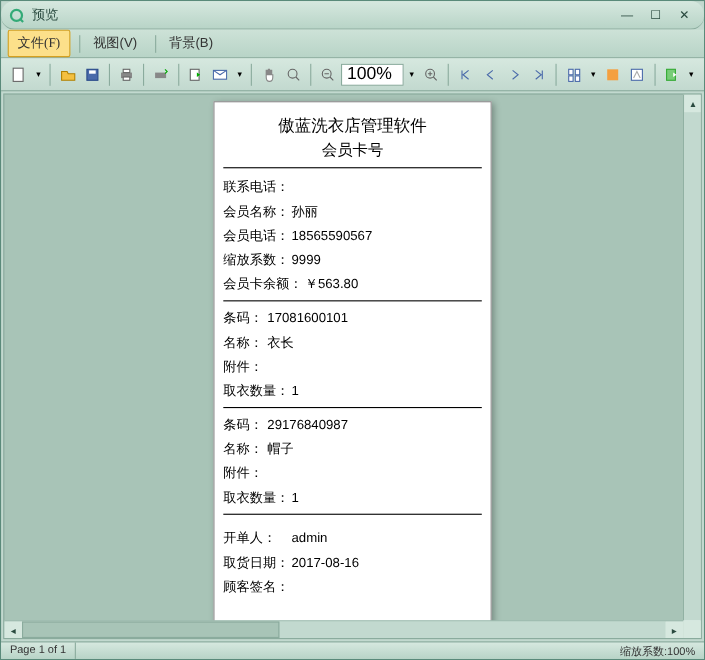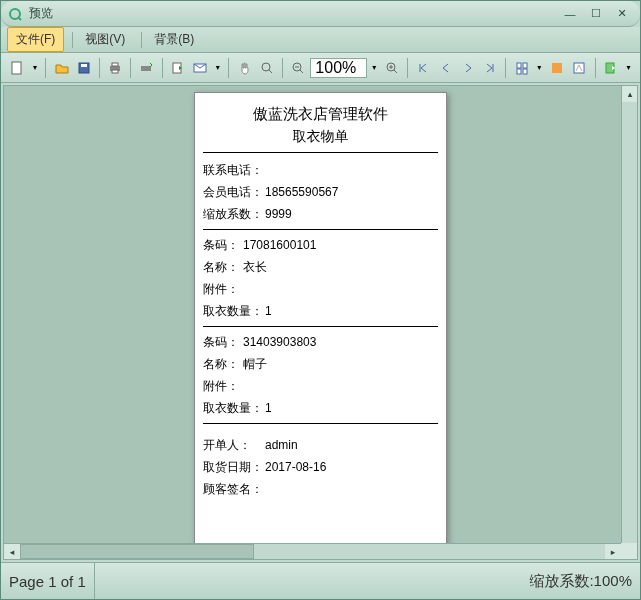--- a/index.html
+++ b/index.html
@@ -7,21 +7,21 @@
 
 
 .titlebar { height: 26px; background: linear-gradient(#d6e8df, #b8d4c7); display: flex; align-items: center; padding: 0 6px; border-bottom: 1px solid #8aab9d; border-radius: 12px; }
 .titlebar .app-icon { width: 16px; height: 16px; margin-right: 6px; display: flex; align-items: center; justify-content: center; }
 .titlebar .title { font-size: 12px; color: #2a4a3f; flex: 1; }
 .titlebar .winbtn { width: 24px; height: 18px; margin-left: 2px; display: flex; align-items: center; justify-content: center; color: #2a4a3f; font-size: 11px; cursor: pointer; }
 
 
 .menubar { height: 26px; background: linear-gradient(#cde2d7, #b8d4c7); display: flex; align-items: center; padding: 0 6px; border-bottom: 1px solid #8aab9d; }
 .menubar .menu-item { font-size: 12px; padding: 3px 8px; margin-right: 4px; cursor: pointer; color: #333; }
-.menubar .menu-item.active { background: #fce08a; border: 1px solid #d4a020; border-radius: 2px; }
+.menubar .menu-item.active { background: #fce08a; border: 1px solid #d4a020; border-radius: 2px; font-family: Liberation Serif, serif; }
 .menubar .sep { width: 1px; height: 16px; background: #8aab9d; margin: 0 4px; }
 
 
 .toolbar { height: 30px; background: linear-gradient(#d6e8df, #c2d9cf); display: flex; align-items: center; padding: 0 6px; border-bottom: 1px solid #8aab9d; gap: 2px; }
 .toolbar .tbtn { width: 22px; height: 22px; display: flex; align-items: center; justify-content: center; cursor: pointer; border-radius: 2px; }
 .toolbar .tsep { width: 1px; height: 20px; background: #8aab9d; margin: 0 3px; }
 .toolbar .zoom-box { width: 60px; height: 20px; background: #fff; border: 1px solid #8aab9d; font-size: 16px; padding: 0 4px; display: flex; align-items: center; }
 .toolbar .dropdown-arrow { width: 12px; height: 20px; display: flex; align-items: center; justify-content: center; font-size: 8px; cursor: pointer; }
 
 
@@ -38,21 +38,21 @@
 
 .vscroll { position: absolute; right: 0; top: 0; bottom: 0; width: 16px; background: #d6e8df; border-left: 1px solid #8aab9d; display: flex; flex-direction: column; }
 .vscroll .track { flex: 1; background: #c2d9cf; }
 .hscroll { position: absolute; left: 0; right: 16px; bottom: 0; height: 16px; background: #d6e8df; border-top: 1px solid #8aab9d; display: flex; }
 .hscroll .arrow, .vscroll .arrow { width: 16px; height: 16px; display: flex; align-items: center; justify-content: center; font-size: 9px; color: #2a4a3f; cursor: pointer; background: #d6e8df; }
 .hscroll .track { flex: 1; background: #c2d9cf; position: relative; }
 .hscroll .thumb { position: absolute; left: 0; width: 40%; height: 100%; background: #a8c4b7; border: 1px solid #8aab9d; }
 .corner { position: absolute; right: 0; bottom: 0; width: 16px; height: 16px; background: #d6e8df; }
 
 
-.statusbar { height: 37px; background: linear-gradient(#d6e8df, #b8d4c7); display: flex; align-items: flex-start; font-size: 15px; color: #333; border-top: 1px solid #8aab9d; }
+.statusbar { height: 16px; background: linear-gradient(#d6e8df, #b8d4c7); display: flex; align-items: flex-start; font-size: 10px; color: #333; border-top: 1px solid #8aab9d; }
 .statusbar .cell { padding: 0 8px; border-right: 1px solid #8aab9d; height: 100%; display: flex; align-items: center; }
 .statusbar .spacer { flex: 1; }
 
 svg { display: block; }
 </style>
 </head>
 <body>
 
 <div class="titlebar">
   <span class="app-icon">
@@ -199,33 +199,41 @@
         <path d="M8 5l3 2-3 2z" fill="#fff"></path>
       </svg>
     </span>
   <span class="dropdown-arrow">▾</span>
 </div>
 
 <div class="canvas">
   <div class="page-shadow">
     <div class="page-content">
       <div class="doc-title">傲蓝洗衣店管理软件</div>
-      <div class="doc-subtitle">取衣物单</div>
+      <div class="doc-subtitle">会员卡号</div>
 
       <div class="field-row">
           <span class="field-label">联系电话：</span>
+        </div>
+      <div class="field-row">
+          <span class="field-label">会员名称：</span>
+          <span>孙丽</span>
         </div>
       <div class="field-row">
           <span class="field-label">会员电话：</span>
           <span>18565590567</span>
         </div>
       <div class="field-row">
           <span class="field-label">缩放系数：</span>
           <span>9999</span>
         </div>
+      <div class="field-row">
+          <span class="field-label" style="min-width:74px">会员卡余额：</span>
+          <span>￥563.80</span>
+        </div>
       <div class="hr"></div>
 
       <div class="field-row">
           <span class="field-label" style="min-width:40px">条码：</span>
           <span>17081600101</span>
         </div>
       <div class="field-row">
           <span class="field-label" style="min-width:40px">名称：</span>
           <span>衣长</span>
         </div>
@@ -234,21 +242,21 @@
           <span></span>
         </div>
       <div class="field-row">
           <span class="field-label">取衣数量：</span>
           <span>1</span>
         </div>
       <div class="hr"></div>
 
       <div class="field-row">
           <span class="field-label" style="min-width:40px">条码：</span>
-          <span>31403903803</span>
+          <span>29176840987</span>
         </div>
       <div class="field-row">
           <span class="field-label" style="min-width:40px">名称：</span>
           <span>帽子</span>
         </div>
       <div class="field-row">
           <span class="field-label" style="min-width:40px">附件：</span>
           <span></span>
         </div>
       <div class="field-row">

